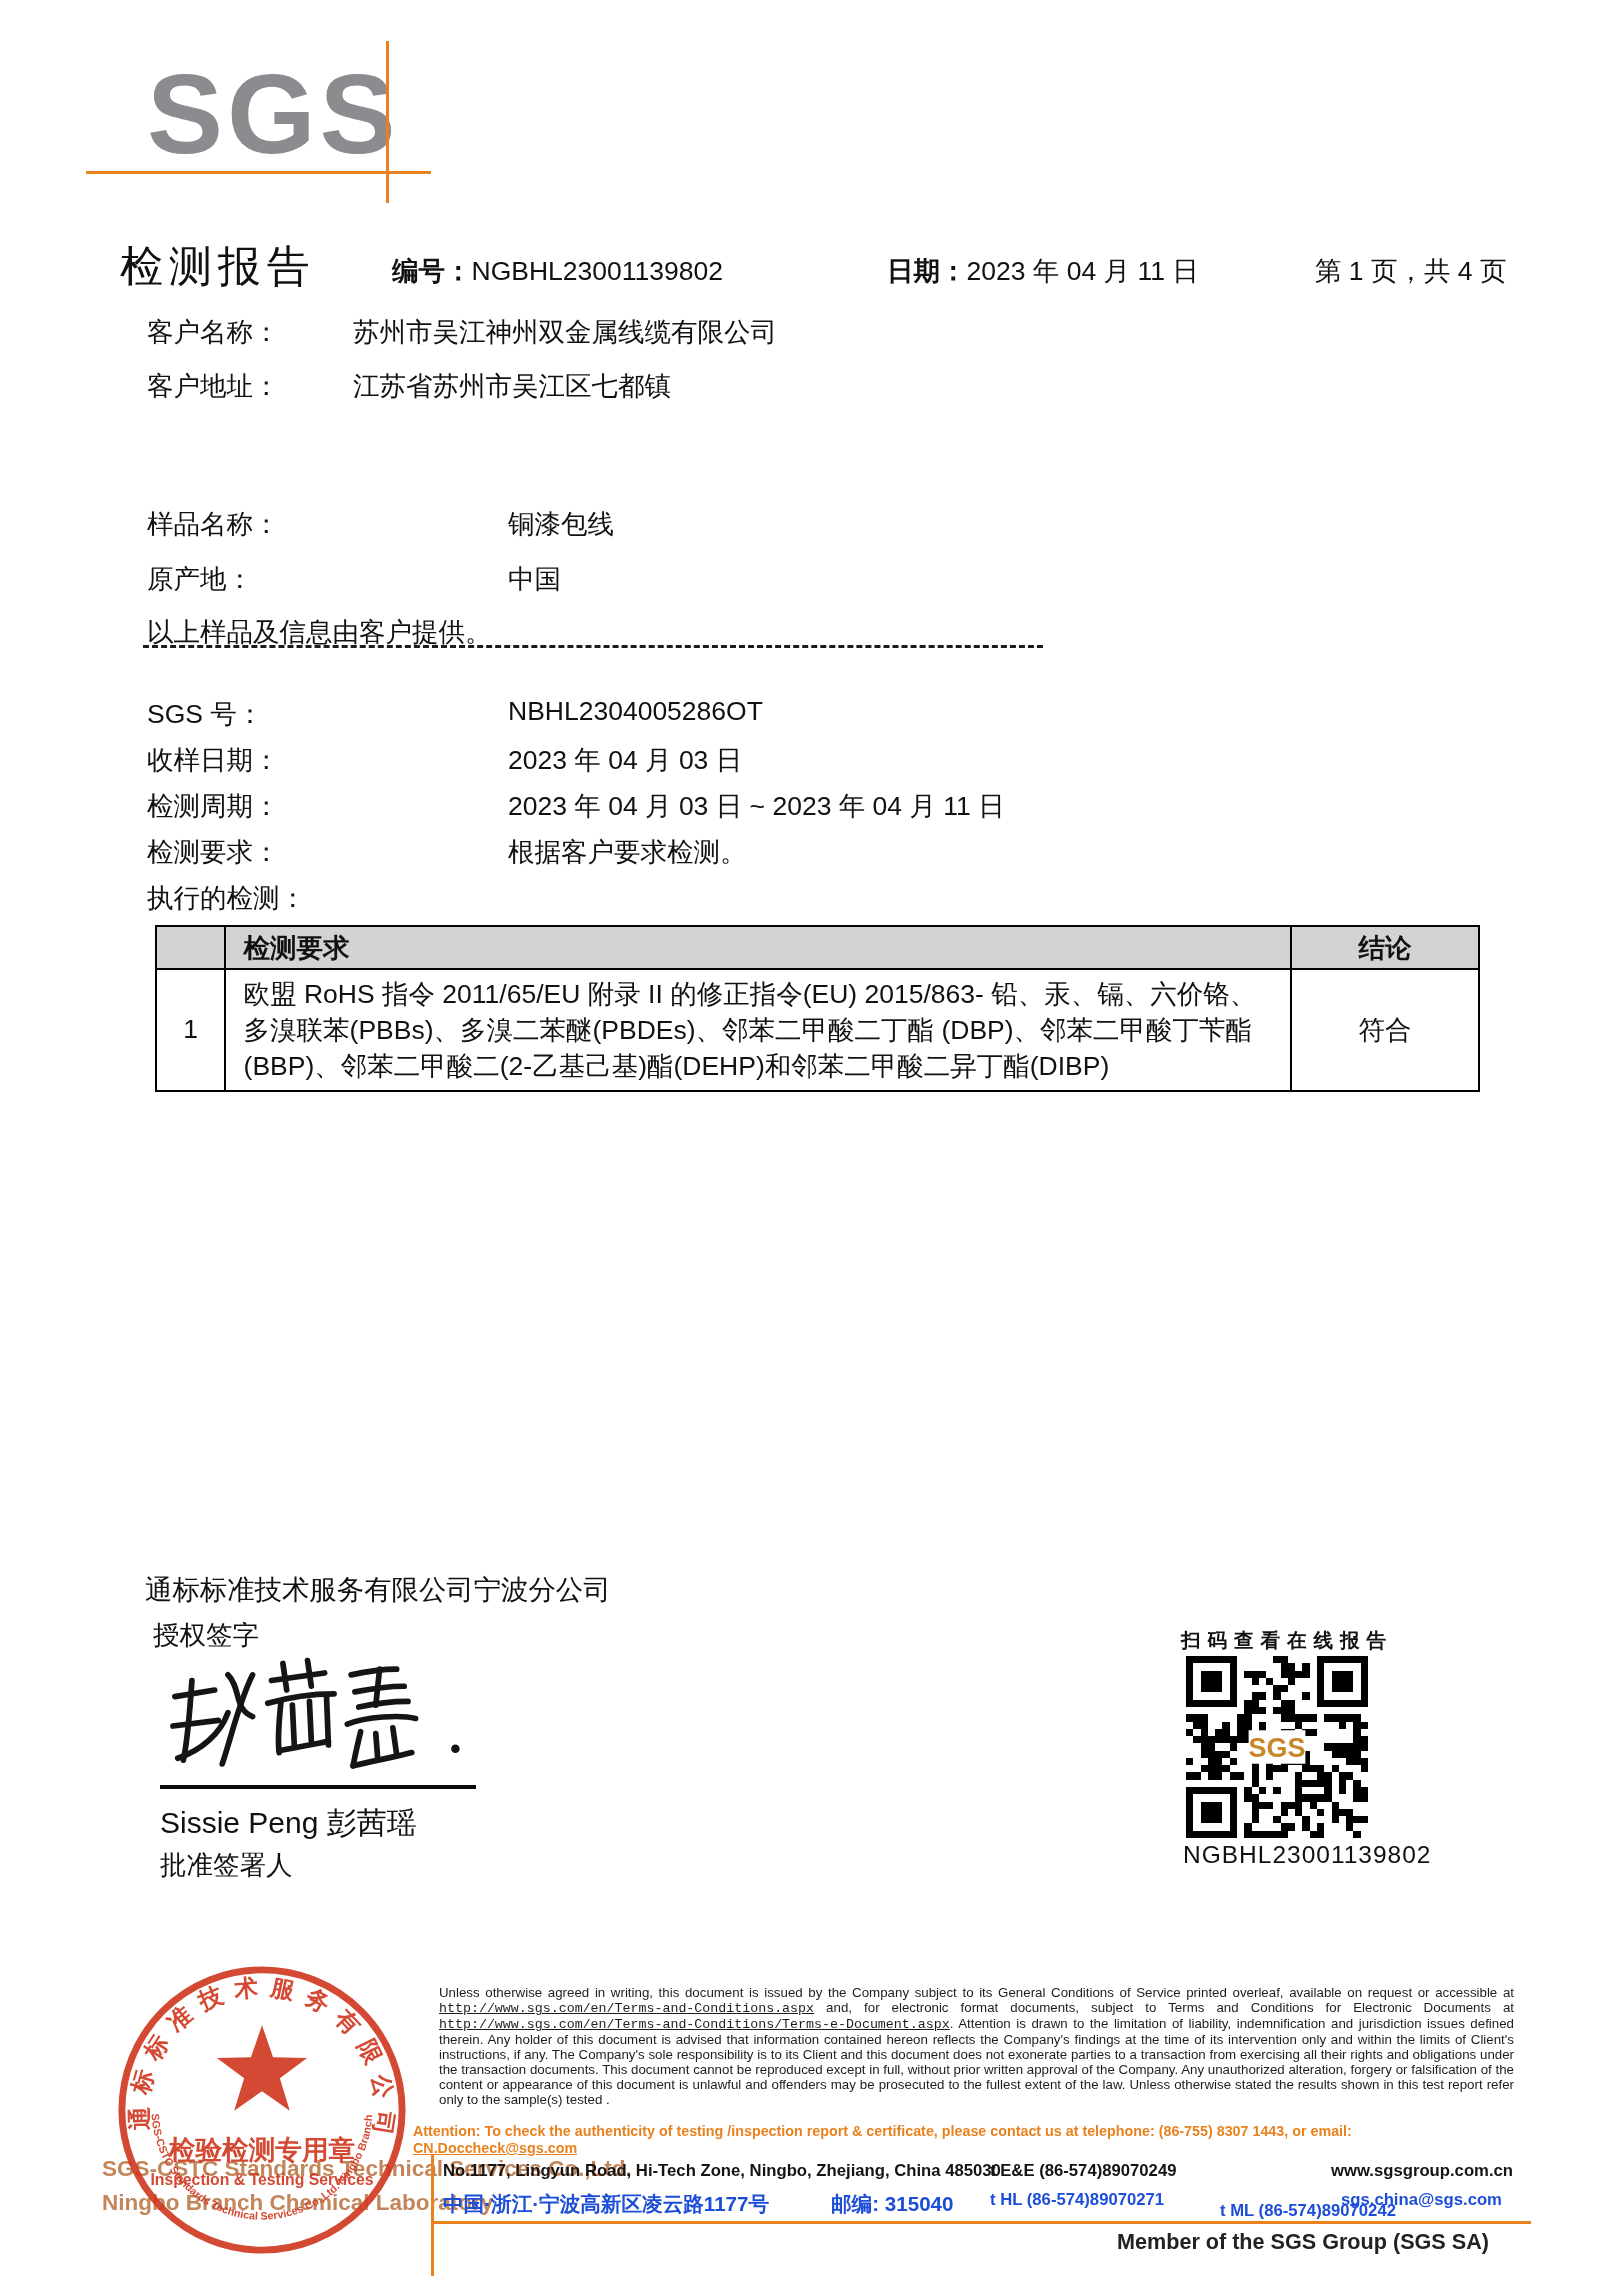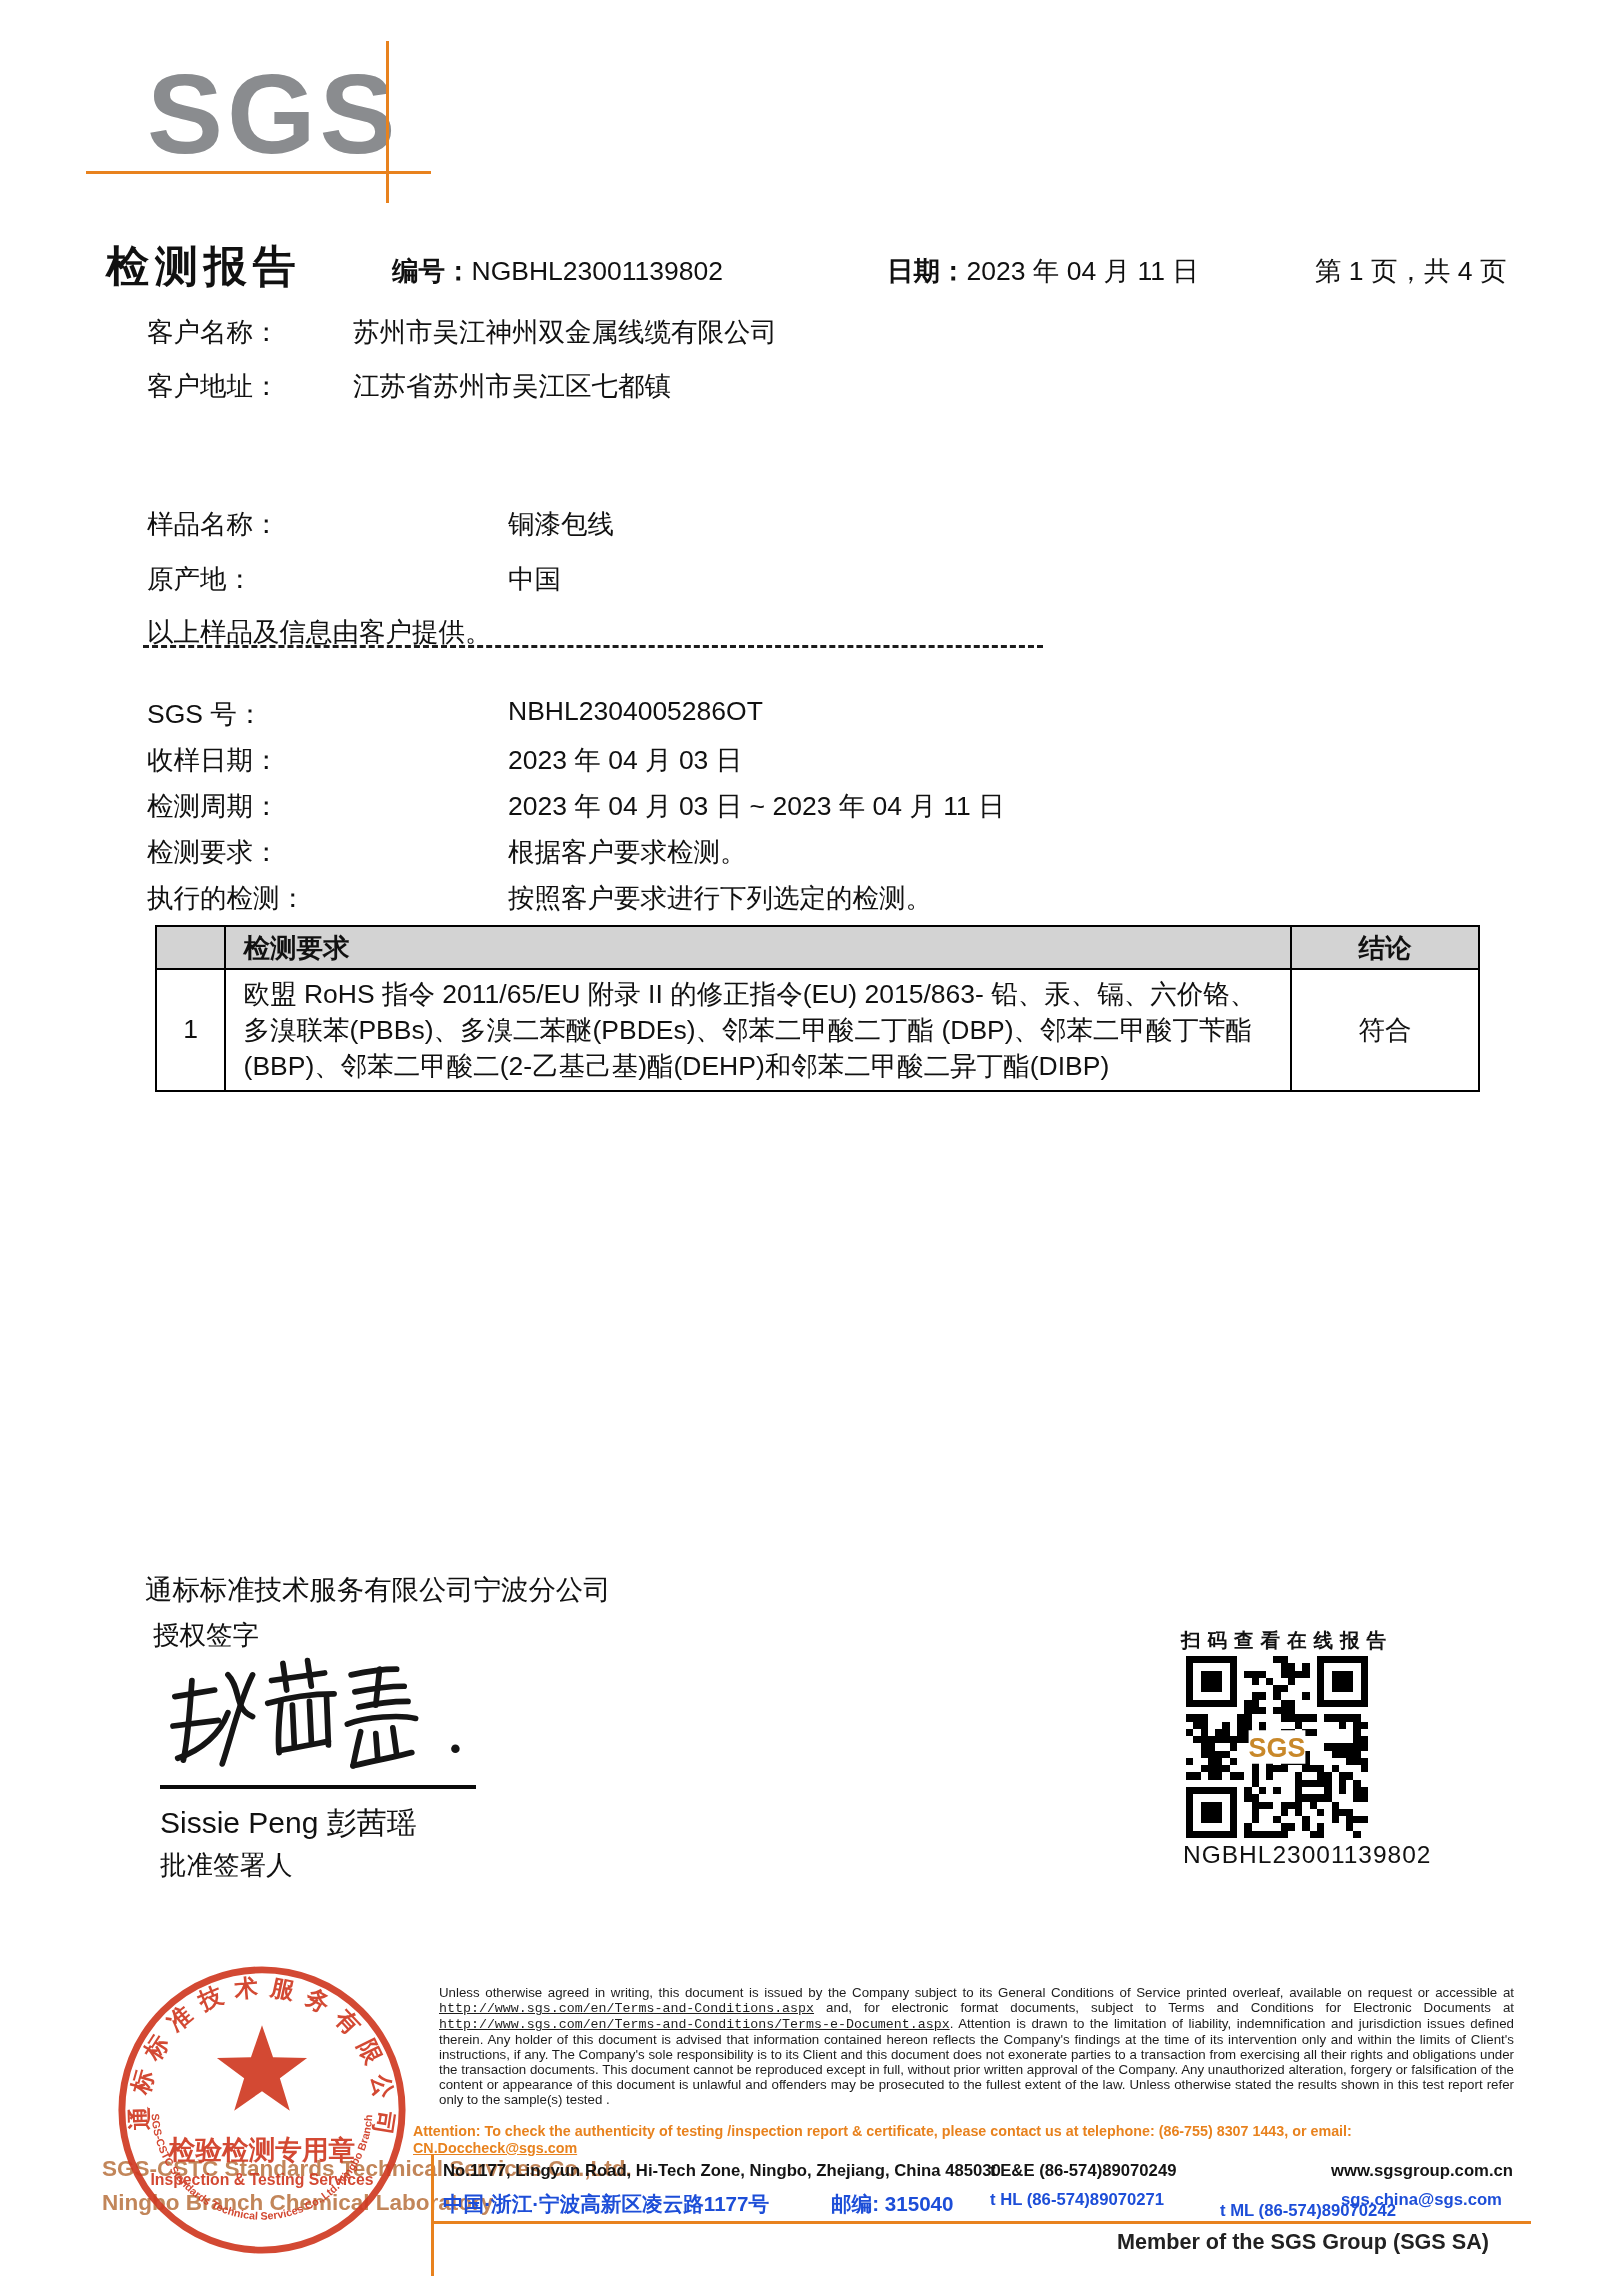--- a/index.html
+++ b/index.html
@@ -6,21 +6,21 @@
   .page{position:relative;width:1621px;height:2293px;background:#fff;margin:0 auto;
         font-family:"Liberation Sans","DejaVu Sans",sans-serif;color:#111;overflow:hidden;}
 
   
   .logo-text{position:absolute;left:147px;top:57px;font-size:114px;font-weight:900;
              letter-spacing:3.9px;color:#8a8c8f;line-height:1;}
   .logo-hline{position:absolute;left:86px;top:171px;width:345px;height:2.9px;background:#e8821e;}
   .logo-vline{position:absolute;left:386px;top:41px;width:2.9px;height:162px;background:#e8821e;}
 
   
-  .doc-title{position:absolute;left:106px;top:238px;font-size:43px;font-weight:700;letter-spacing:5.9px;}
+  .doc-title{position:absolute;left:120px;top:238px;font-size:43px;font-weight:400;letter-spacing:5.9px;}
   .hmeta{position:absolute;top:253px;font-size:26.5px;white-space:nowrap;}
   .hmeta b{font-weight:bold;}
 
   
   .frow{position:absolute;left:147px;width:1274px;font-size:26.5px;white-space:nowrap;}
   .frow .val1{position:absolute;left:206px;}
   .frow .val2{position:absolute;left:361px;}
   .dashline{position:absolute;left:143px;top:645px;width:900px;border-top:3.9px dashed #1c1c1c;}
 
   
@@ -115,21 +115,20 @@
   <div class="frow" style="top:788px;">
     <span>检测周期：</span>
     <span class="val2">2023 年 04 月 03 日 ~ 2023 年 04 月 11 日</span>
   </div>
   <div class="frow" style="top:834px;">
     <span>检测要求：</span>
     <span class="val2">根据客户要求检测。</span>
   </div>
   <div class="frow" style="top:880px;">
     <span>执行的检测：</span>
-    <span class="val2">按照客户要求进行下列选定的检测。</span>
   </div>
 
   <table class="rtable">
     <thead>
       <tr>
         <th class="c-idx"></th>
         <th class="c-req">检测要求</th>
         <th class="c-con">结论</th>
       </tr>
     </thead>

